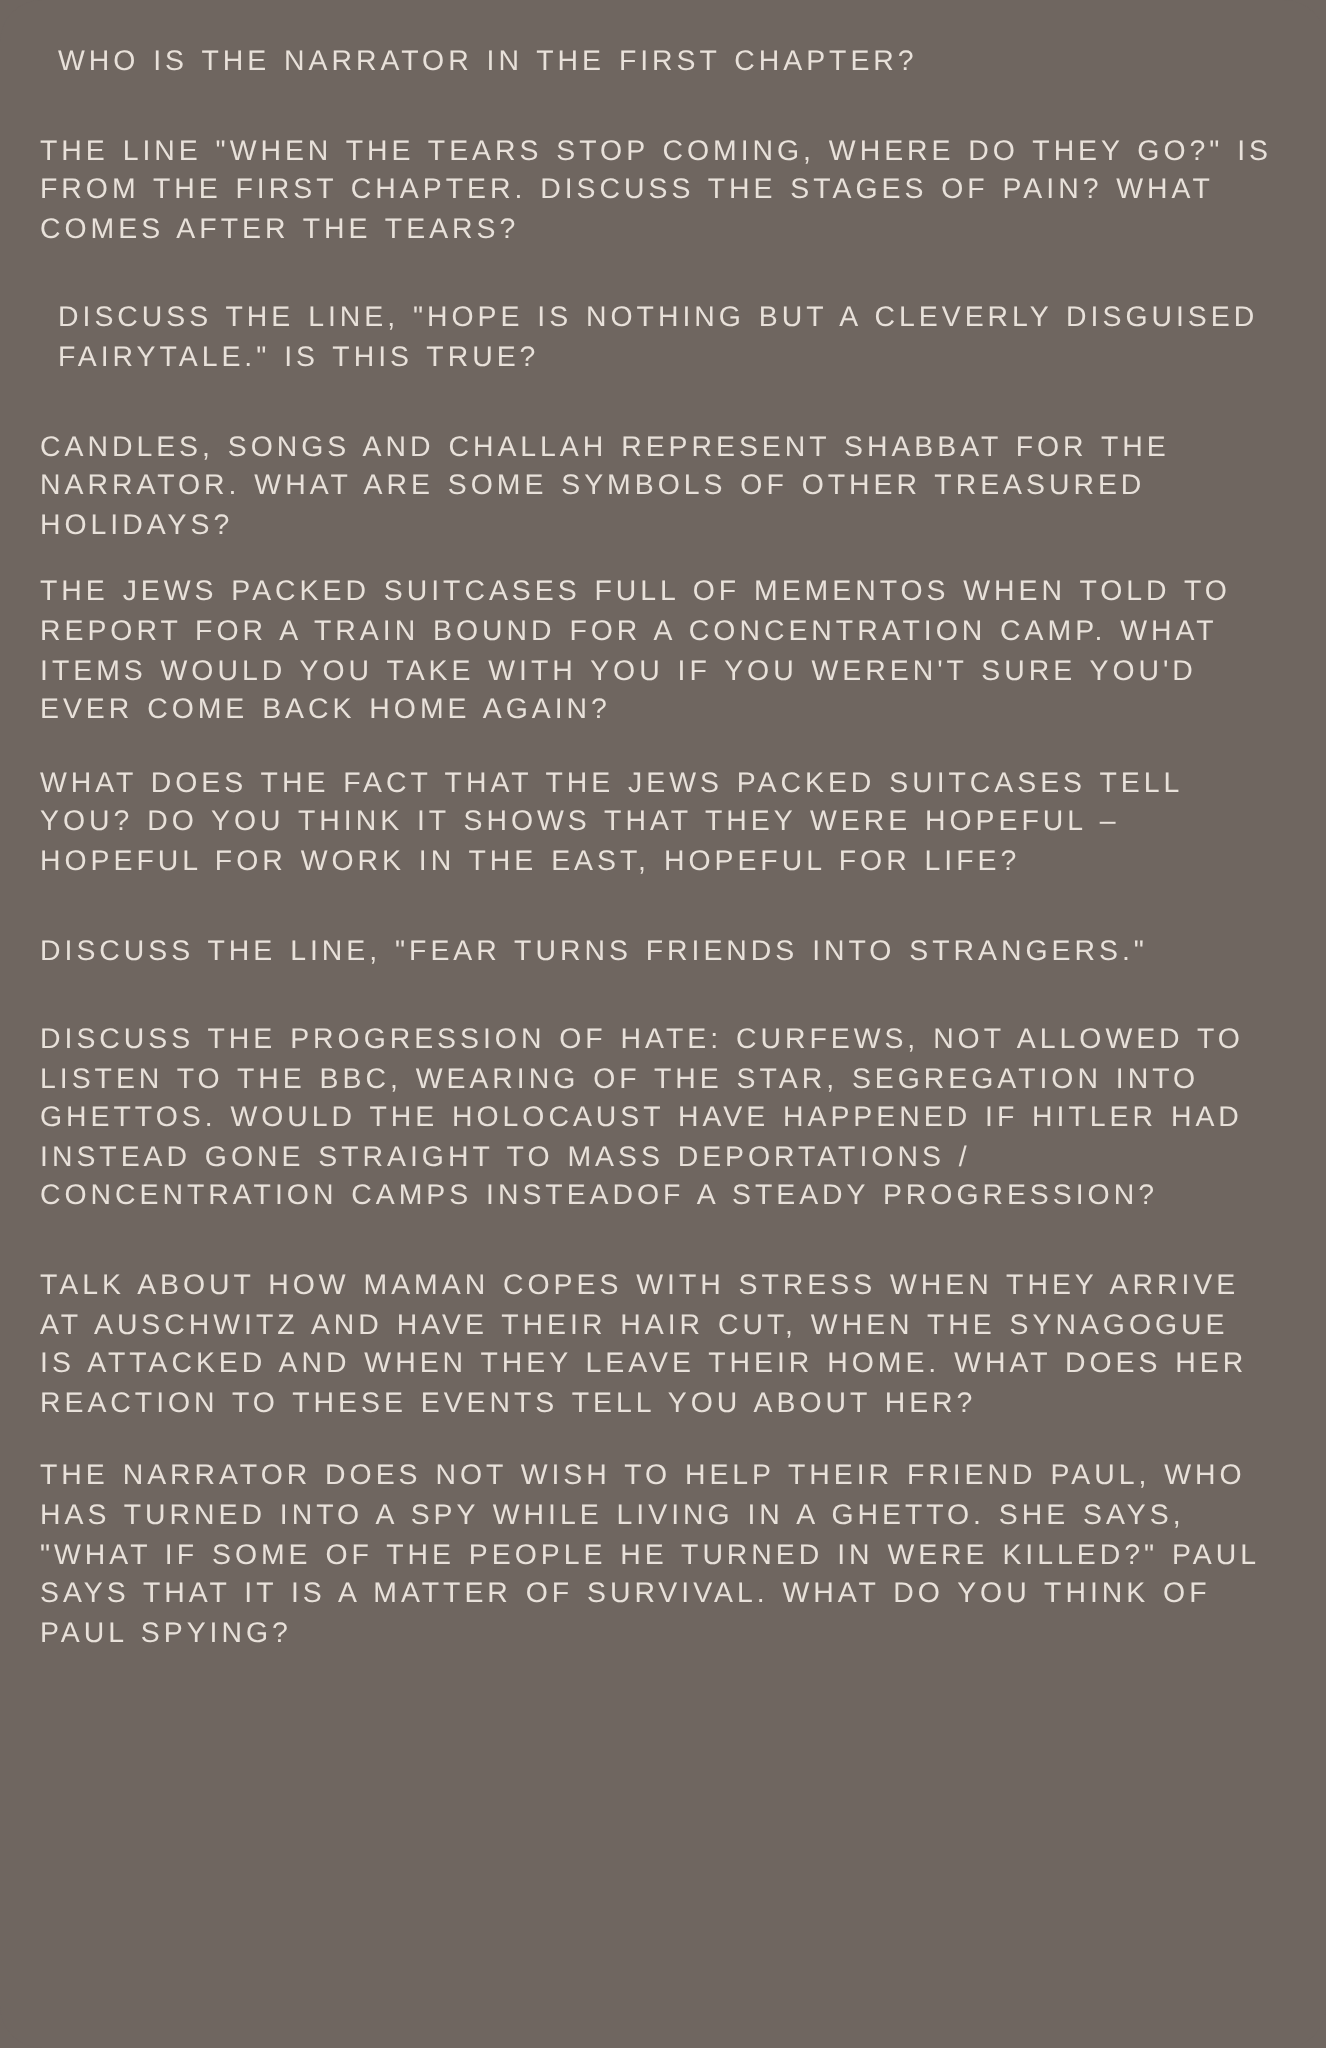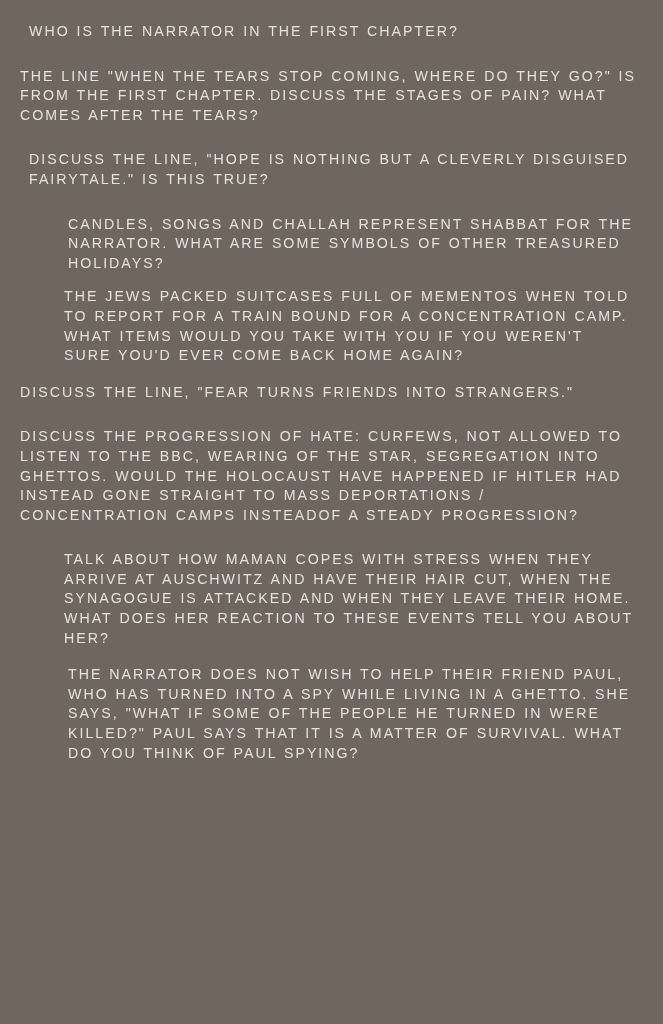--- a/index.html
+++ b/index.html
@@ -35,35 +35,34 @@
     word-spacing: 1px;
   }
   .question.indent {
     padding-left: 9px;
   }
   .question.gap-lg {
     margin-bottom: 25px;
   }
   .question.gap-sm {
     margin-bottom: 14px;
-    margin-left: 48px;
   }
   .question.tight {
     margin-bottom: 17px;
-    margin-left: 44px;
   }
 </style>
 </head>
 <body>
 
 <div class="page">
   <div class="qlist">
     <p class="question indent gap-lg">Who is the narrator in the first chapter?</p>
     <p class="question gap-lg">The line "when the tears stop coming, where do they go?" is from the first chapter. Discuss the stages of pain? What comes after the tears?</p>
     <p class="question indent gap-lg">Discuss the line, "Hope is nothing but a cleverly disguised fairytale." Is this true?</p>
     <p class="question gap-sm">Candles, songs and challah represent Shabbat for the narrator.  What are some symbols of other treasured holidays?</p>
     <p class="question tight">The Jews packed suitcases full of mementos when told to report for a train bound for a concentration camp. What items would you take with you if you weren't sure you'd ever come back home again?</p>
+    <p class="question gap-lg">What does the fact that the Jews packed suitcases tell you? Do you think it shows that they were hopeful – hopeful for work in the east, hopeful for life?</p>
     <p class="question gap-lg">Discuss the line, "Fear turns friends into strangers."</p>
     <p class="question gap-lg">Discuss the progression of hate: curfews, not allowed to listen to the BBC, wearing of the star, segregation into ghettos. Would the Holocaust have happened if Hitler had instead gone straight to mass deportations / concentration camps insteadof a steady progression?</p>
     <p class="question tight">Talk about how Maman copes with stress when they arrive at Auschwitz and have their hair cut, when the synagogue is attacked and when they leave their home. What does her reaction to these events tell you about her?</p>
     <p class="question gap-sm">The narrator does not wish to help their friend Paul, who has turned into a spy while living in a ghetto. She says, "What if some of the people he turned in were killed?" Paul says that it is a matter of survival. What do you think of Paul spying?</p>
   </div>
 </div>
 
 </body></html>

